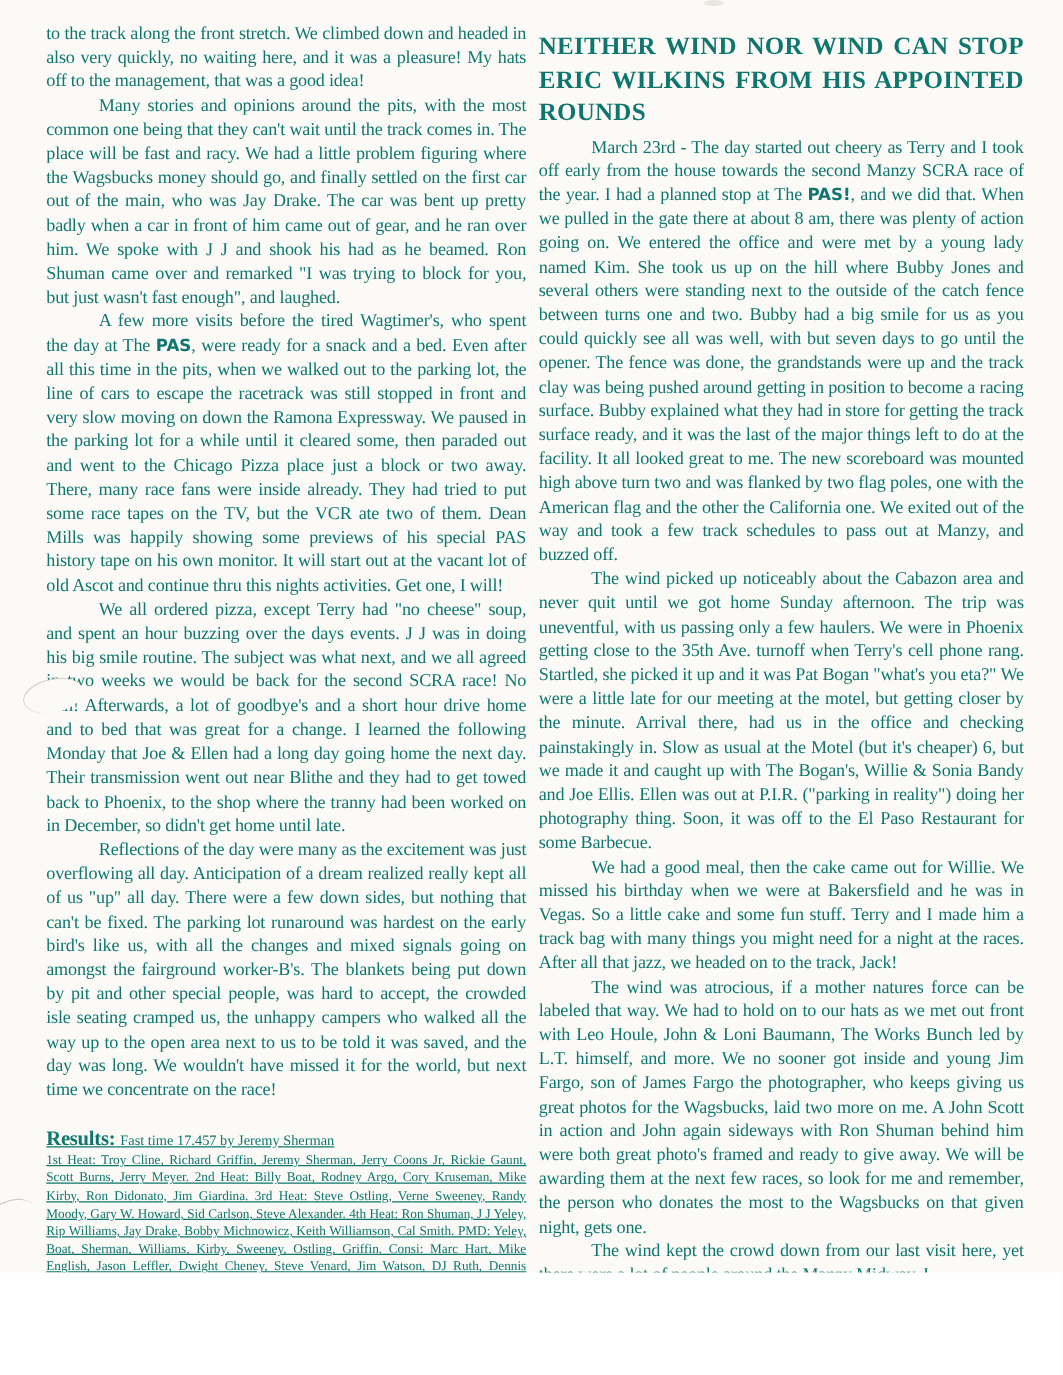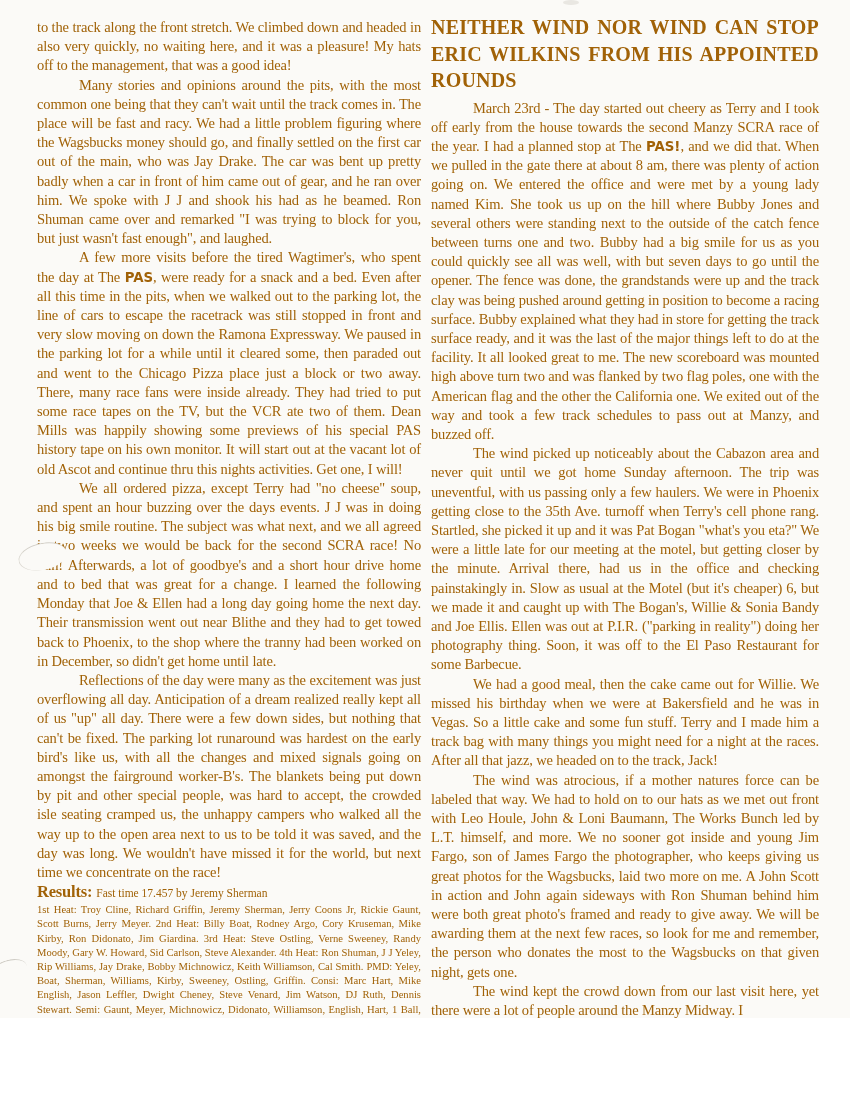--- a/index.html
+++ b/index.html
@@ -2,25 +2,25 @@
 <html><head>
 <meta charset="utf-8">
 <style>
   html,body{margin:0;padding:0;}
   .page{
     position:relative;
     width:850px;height:1018px;
     background:#fbfaf7;
     overflow:hidden;
     font-family:"Liberation Serif","DejaVu Serif",serif;
-    color:#a16207;
+    color:#0f766e;
   }
   .col{position:absolute;top:18px;}
   .col-left{left:37px;width:384px;}
-  .col-right{left:431px;width:388px;top:14px;}
+  .col-right{left:431px;width:388px;top:24px;}
   .para{
     margin:0;
     text-indent:42px;
     text-align:justify;
     font-size:14.5px;
     line-height:19.2px;
     letter-spacing:-0.15px;
   }
   .para.noindent{text-indent:0;}
   .b{font-weight:normal;}
@@ -31,21 +31,21 @@
     letter-spacing:0;
   }
   .headline{
     margin:0 0 5px 0;
     font-size:20px;
     line-height:26.5px;
     font-weight:bold;
     letter-spacing:0.2px;
     text-align:justify;
   }
-  .results{margin-top:0;}
+  .results{margin-top:19px;text-decoration:underline;}
   .results-label{
     font-weight:bold;
     font-size:16.5px;
     letter-spacing:-0.2px;
   }
   .results-fast{
     font-size:11.5px;
     letter-spacing:0;
   }
   .fineprint{

